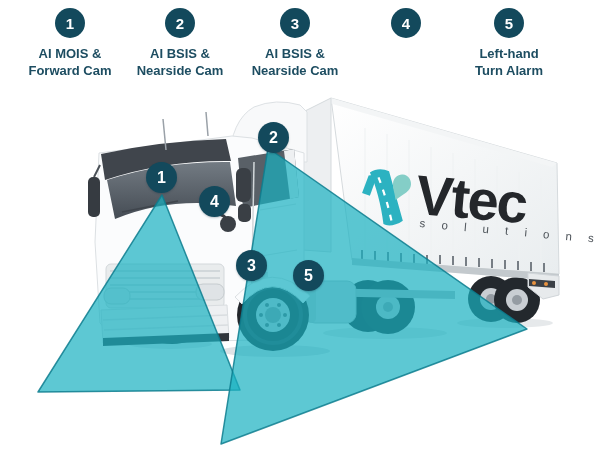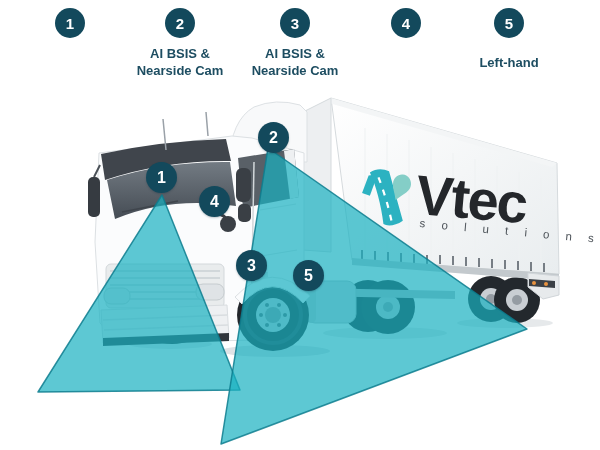--- a/index.html
+++ b/index.html
@@ -37,20 +37,24 @@
 </head>
 <body>
 
 <div class="stage">
 
   <div>
     <div class="legend-item" style="left:70px">
       <div class="legend-circle">
           <span>1</span>
         </div>
+      <div class="legend-label">
+          <span>AI MOIS &amp;</span>
+          <span>Forward Cam</span>
+        </div>
     </div>
     <div class="legend-item" style="left:180px">
       <div class="legend-circle">
           <span>2</span>
         </div>
       <div class="legend-label">
           <span>AI BSIS &amp;</span>
           <span>Nearside Cam</span>
         </div>
     </div>
@@ -67,20 +71,21 @@
       <div class="legend-circle">
           <span>4</span>
         </div>
     </div>
     <div class="legend-item" style="left:509px">
       <div class="legend-circle">
           <span>5</span>
         </div>
       <div class="legend-label">
           <span>Left-hand</span>
+          <span>Turn Alarm</span>
         </div>
     </div>
   </div>
 
   <svg class="truck-svg" viewBox="0 0 600 450">
     <defs>
       <linearGradient id="gTrail" x1="0" y1="0" x2="1" y2="1">
         <stop offset="0" stop-color="#ffffff"></stop>
           <stop offset="1" stop-color="#e9edef"></stop>
       </linearGradient>

